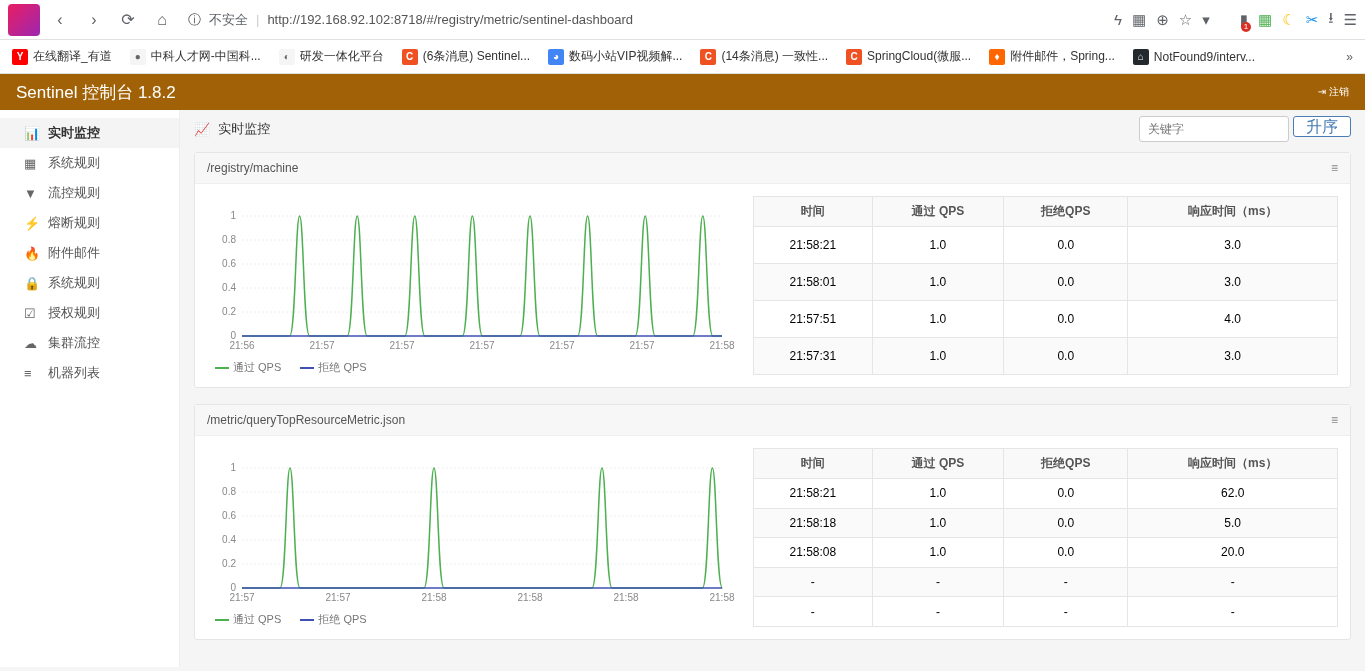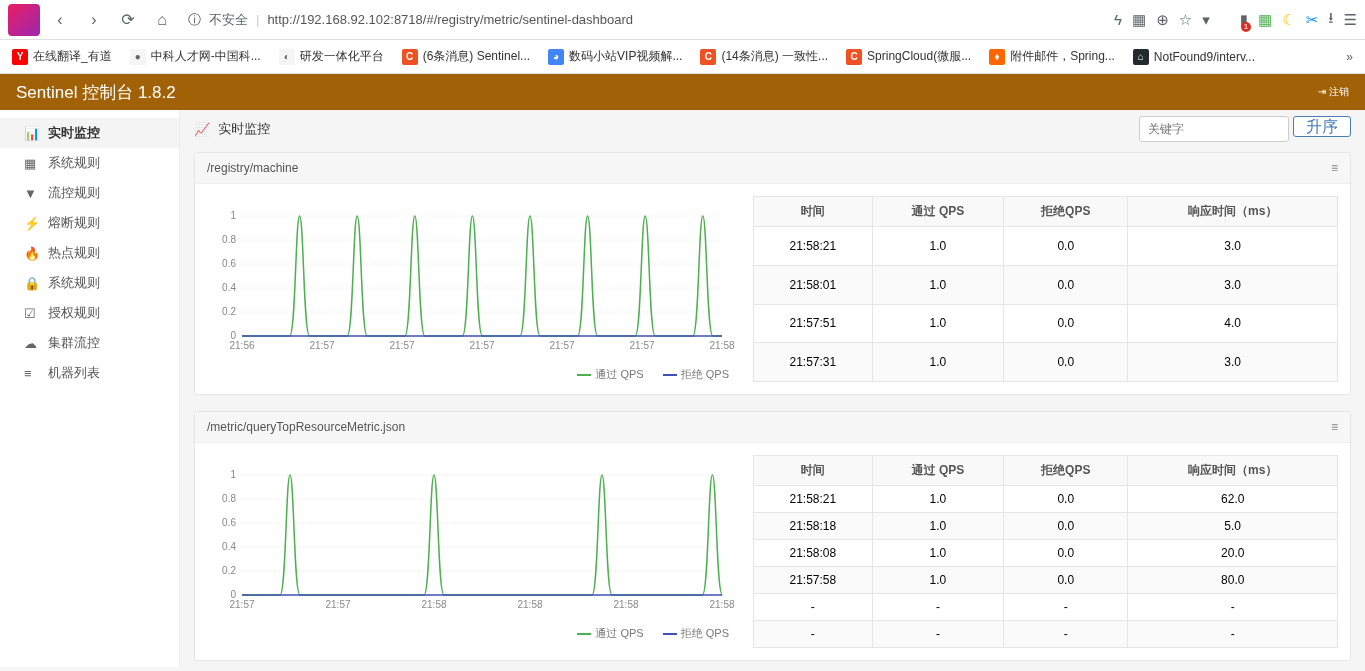--- a/index.html
+++ b/index.html
@@ -48,21 +48,21 @@
 .kw-input { width: 150px; height: 26px; border: 1px solid #ccc; border-radius: 3px; padding: 0 8px; font-size: 12px; }
 .sort-btn { height: 21px; border: 1px solid #4a7db5; background: #fff; color: #4a7db5; border-radius: 3px; padding: 0 12px; font-size: 16px; cursor: pointer; }
 
 .panel { background: #fff; border: 1px solid #e5e5e5; border-radius: 3px; margin-bottom: 16px; }
 .panel-h { background: #f7f7f7; padding: 8px 12px; font-size: 12px; color: #555; display: flex; justify-content: space-between; align-items: center; border-bottom: 1px solid #eee; }
 .panel-h .menu-ic { cursor: pointer; color: #888; }
 .panel-b { display: flex; padding: 12px; gap: 16px; }
 
 .chart-wrap { flex: 0 0 530px; }
 .chart-svg { width: 100%; height: 160px; }
-.legend { text-align: right; font-size: 11px; color: #777; margin-top: 7px; }
+.legend { text-align: left; font-size: 11px; color: #777; margin-top: 0; }
 .legend span { margin: 0 8px; }
 .legend .sw { display: inline-block; width: 14px; height: 2px; vertical-align: middle; margin-right: 4px; }
 
 .tbl { flex: 1; border-collapse: collapse; font-size: 12px; border-radius: 15px; }
 .tbl th, .tbl td { border: 1px solid #e5e5e5; padding: 6px 4px; text-align: center; }
 .tbl th { background: #f9f9f9; color: #555; font-weight: bold; }
 .tbl tr:nth-child(even) td { background: #fafafa; }
 svg .grid { stroke: #eee; stroke-width: 1; stroke-dasharray: 2 2; }
 svg text { fill: #888; font-size: 10px; }
 svg .line-pass { stroke: #4caf50; stroke-width: 1.5; fill: none; }
@@ -158,21 +158,21 @@
       <div class="item">
         <span class="ic">▼</span>
         <span>流控规则</span>
       </div>
       <div class="item">
         <span class="ic">⚡</span>
         <span>熔断规则</span>
       </div>
       <div class="item">
         <span class="ic">🔥</span>
-        <span>热点规则</span>
+        <span>附件邮件</span>
       </div>
       <div class="item">
         <span class="ic">🔒</span>
         <span>系统规则</span>
       </div>
       <div class="item">
         <span class="ic">☑</span>
         <span>授权规则</span>
       </div>
       <div class="item">
@@ -326,26 +326,20 @@
                   <td>0.0</td>
                   <td>5.0</td>
                 </tr>
                 <tr>
                   <td>21:58:08</td>
                   <td>1.0</td>
                   <td>0.0</td>
                   <td>20.0</td>
                 </tr>
                 <tr>
-                  <td>21:57:58</td>
-                  <td>1.0</td>
-                  <td>0.0</td>
-                  <td>80.0</td>
-                </tr>
-                <tr>
                   <td>-</td>
                   <td>-</td>
                   <td>-</td>
                   <td>-</td>
                 </tr>
                 <tr>
                   <td>-</td>
                   <td>-</td>
                   <td>-</td>
                   <td>-</td>

